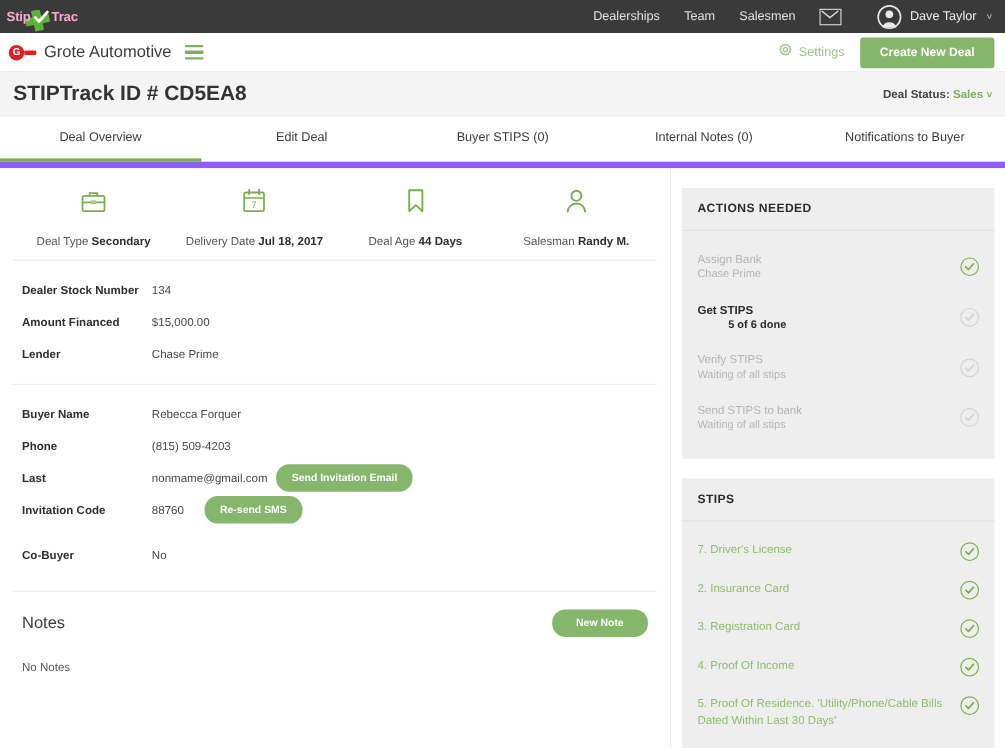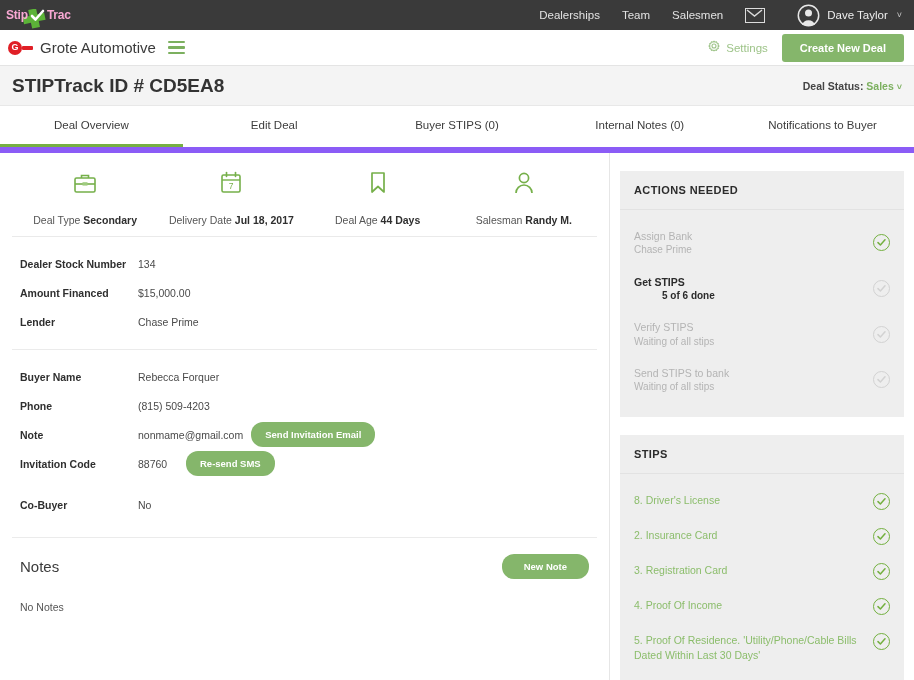--- a/index.html
+++ b/index.html
@@ -303,21 +303,21 @@
     <div class="fields">
       <div class="field">
         <span class="field-label">Buyer Name</span>
         <span class="field-value">Rebecca Forquer</span>
       </div>
       <div class="field">
         <span class="field-label">Phone</span>
         <span class="field-value">(815) 509-4203</span>
       </div>
       <div class="field">
-        <span class="field-label">Note</span>
+        <span class="field-label">Last</span>
         <span class="field-value" style="min-width:104px">nonmame@gmail.com</span>
         <button class="btn-sm">Send Invitation Email</button>
       </div>
       <div class="field">
         <span class="field-label">Invitation Code</span>
         <span class="field-value" style="min-width:40px">88760</span>
         <button class="btn-sm">Re-send SMS</button>
       </div>
       <div class="field" style="margin-top:12px">
         <span class="field-label">Co-Buyer</span>
@@ -391,21 +391,21 @@
           </span>
         </div>
       </div>
     </div>
 
     <div class="panel">
       <div class="panel-head">STIPS</div>
       <div class="panel-body">
 
         <div class="stip-row">
-          <span class="stip-text">8. Driver's License</span>
+          <span class="stip-text">7. Driver's License</span>
           <span class="check done">
             <svg width="9" height="9" viewBox="0 0 9 9">
                 <path d="M1 4.6 L3.4 7 L8 1.8" stroke="#73b03f" stroke-width="1.5" fill="none" stroke-linecap="round" stroke-linejoin="round"></path>
               </svg>
           </span>
         </div>
 
         <div class="stip-row">
           <span class="stip-text">2. Insurance Card</span>
           <span class="check done">

